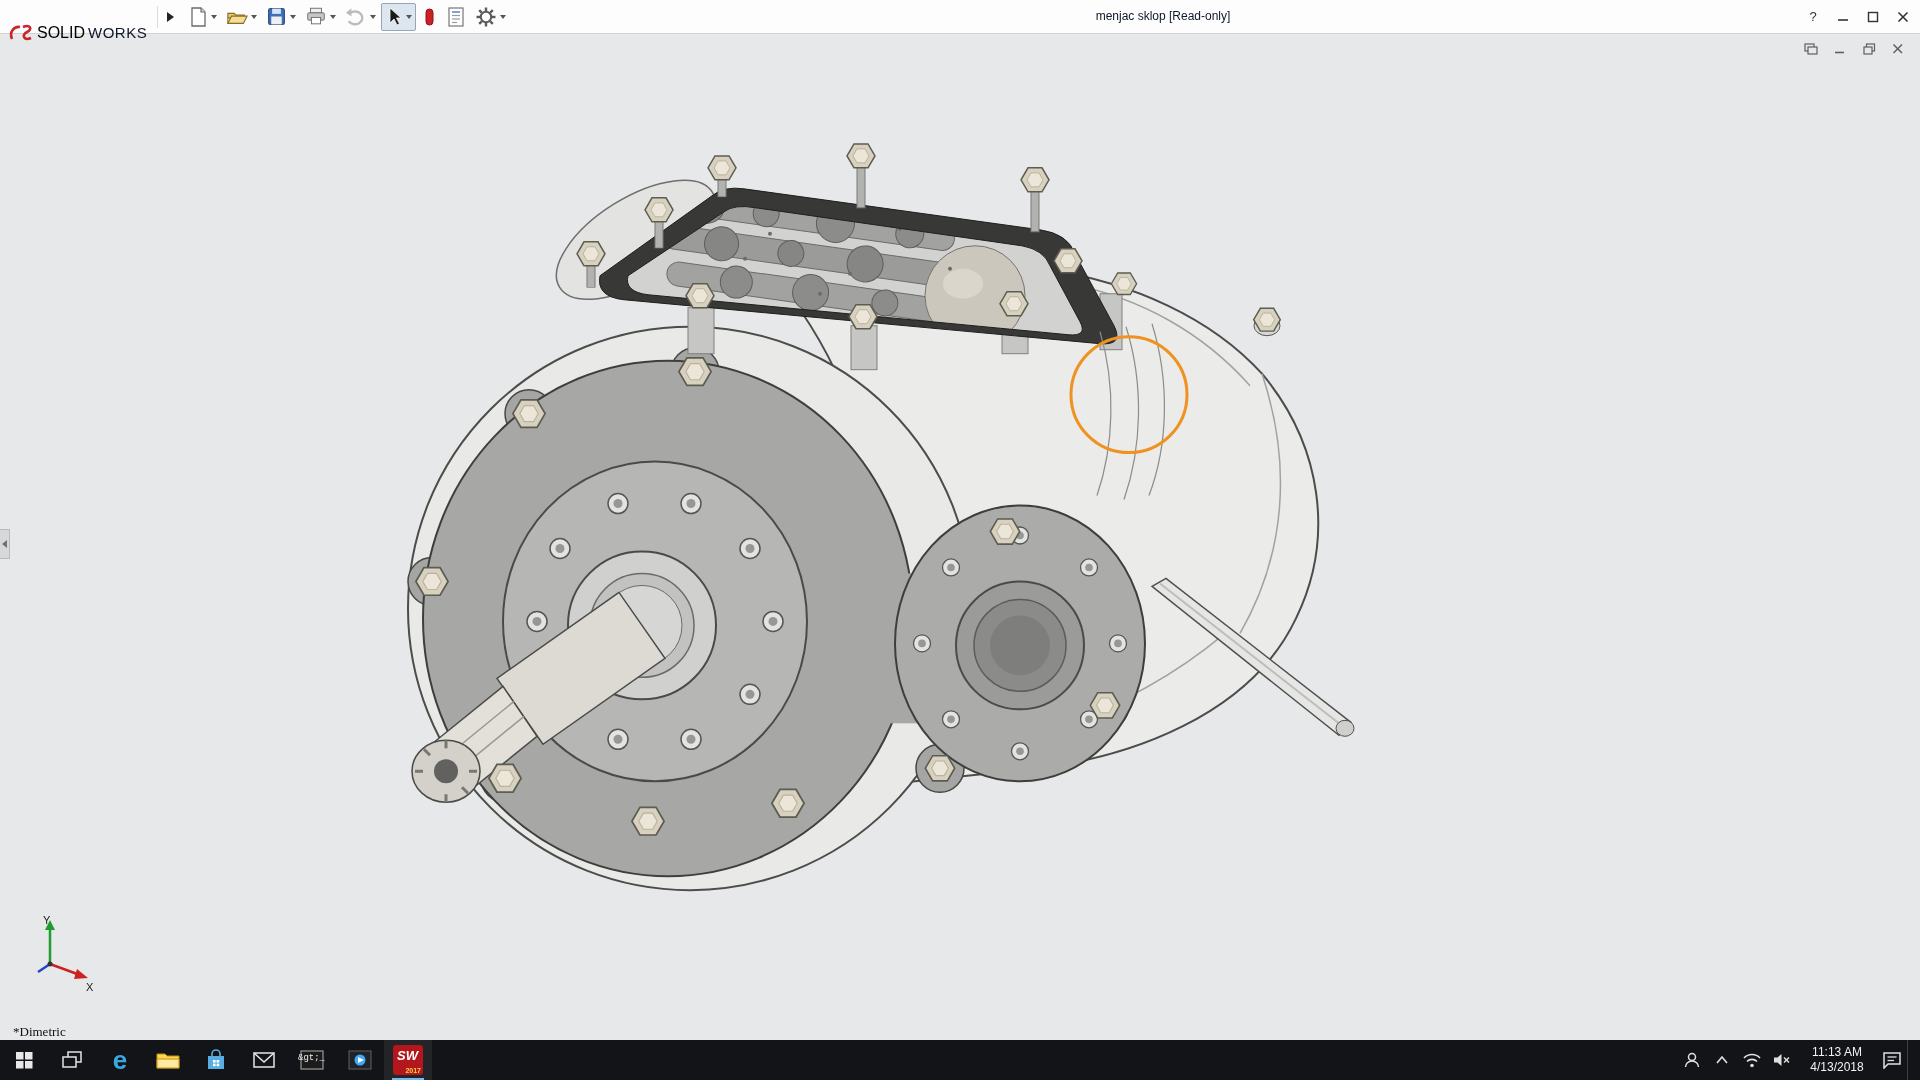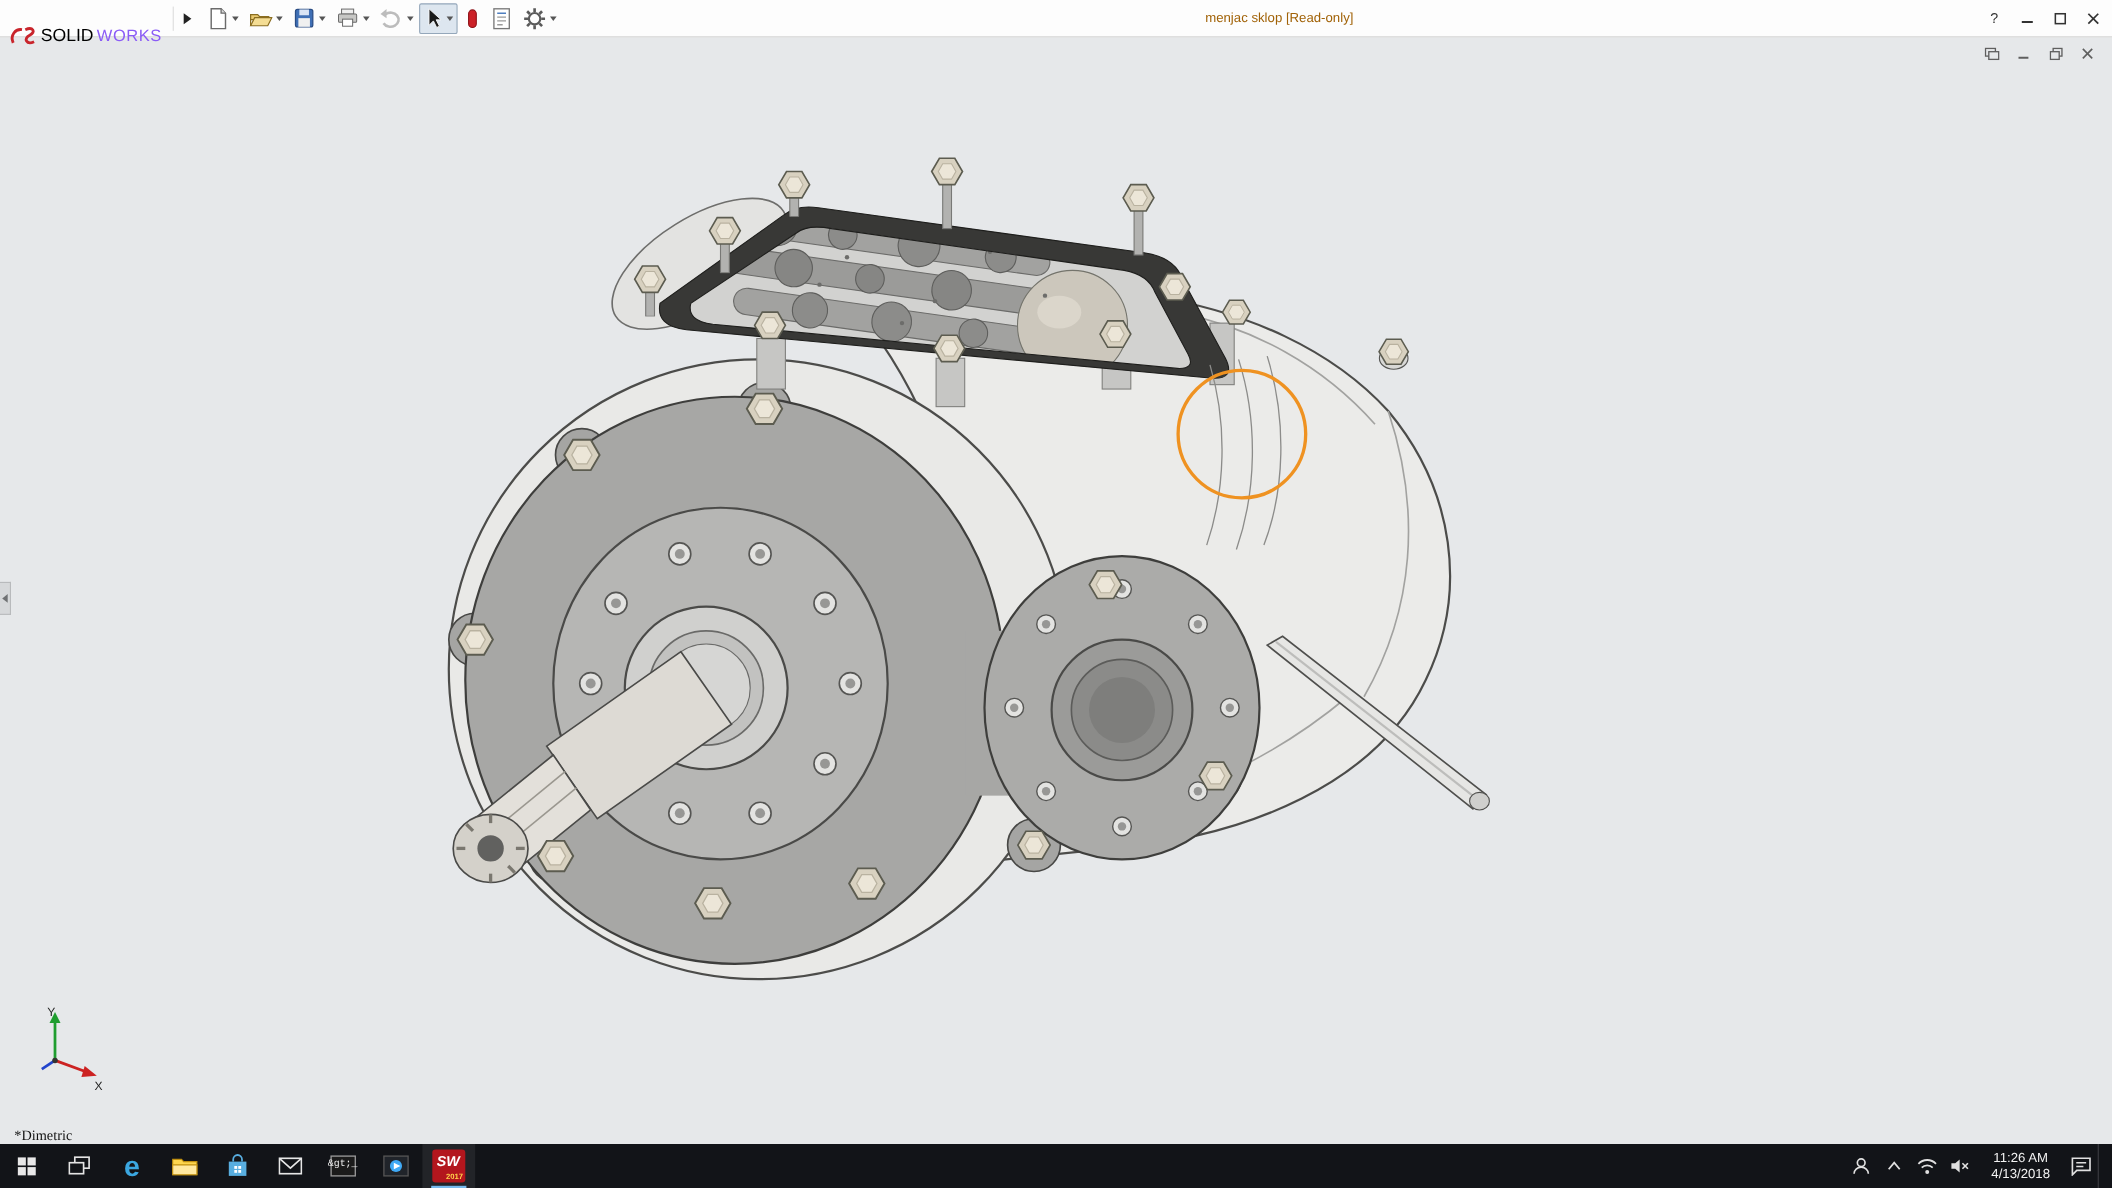--- a/index.html
+++ b/index.html
@@ -3,35 +3,35 @@
 <meta charset="utf-8">
 <style>
   html,body{margin:0;padding:0;width:1920px;height:1080px;overflow:hidden;
     font-family:"Liberation Sans",sans-serif;background:#e6e8ea;}
   .screen{position:relative;width:1920px;height:1080px;}
 
   
   .titlebar{position:absolute;top:0;left:0;right:0;height:33px;background:#fdfdfd;
     border-bottom:1px solid #d2d2d2;display:flex;align-items:center;z-index:20;}
   .brand{display:flex;align-items:center;gap:3px;padding:0 6px 0 8px;margin-top:32px;}
-  .brand .b-works{color:#8b5cf6;font-weight:normal;font-size:15px;letter-spacing:.5px;}
+  .brand .b-works{color:#0f172a;font-weight:normal;font-size:15px;letter-spacing:.5px;}
   .vsep{width:1px;height:22px;background:#dcdcdc;margin:0 4px;}
   .flyout-btn{width:16px;height:26px;border:none;background:transparent;display:flex;
     align-items:center;justify-content:center;padding:0;}
   .flyout-tri{width:0;height:0;border-top:5px solid transparent;border-bottom:5px solid transparent;
     border-left:7px solid #222;}
   .tools{display:flex;align-items:center;gap:1px;margin-left:6px;}
   .tbtn{height:28px;border:1px solid transparent;background:transparent;display:flex;
     align-items:center;padding:0 3px;border-radius:2px;}
   .tbtn svg{display:block;}
   .tbtn.pressed{background:#dde6ef;border-color:#94a7ba;}
   .caret{width:0;height:0;border-left:3.5px solid transparent;border-right:3.5px solid transparent;
     border-top:4px solid #555;margin-left:3px;}
   .vp-title{position:absolute;left:1163px;top:0;transform:translateX(-50%);height:33px;
-    line-height:33px;font-size:12px;color:#a16207;white-space:nowrap;}
+    line-height:33px;font-size:12px;color:#0f172a;white-space:nowrap;}
   .winctrls{position:absolute;right:2px;top:0;height:33px;display:flex;align-items:stretch;}
   .wbtn{width:30px;border:none;background:transparent;color:#333;font-size:13px;
     display:flex;align-items:center;justify-content:center;padding:0;}
   .wbtn svg{display:block;}
 
   
   .viewport{position:absolute;top:34px;bottom:40px;left:0;right:0;background:#e6e8ea;overflow:hidden;}
   .model{position:absolute;inset:0;width:100%;height:100%;}
   .docctrls{position:absolute;top:8px;right:14px;display:flex;gap:13px;z-index:5;}
   .dbtn{width:16px;height:14px;border:none;background:transparent;padding:0;display:flex;
@@ -517,21 +517,21 @@
         </svg>
       </button>
       <button class="tk-btn">
         <svg width="20" height="16">
           <polygon points="2,5.5 5.5,5.5 9.5,2 9.5,14 5.5,10.5 2,10.5" fill="#e0e0e0"></polygon>
           <line x1="12" y1="5.5" x2="17" y2="10.5" stroke="#e0e0e0" stroke-width="1.5"></line>
           <line x1="17" y1="5.5" x2="12" y2="10.5" stroke="#e0e0e0" stroke-width="1.5"></line>
         </svg>
       </button>
       <button class="clock">
-        <span>11:26 AM</span>
+        <span>11:13 AM</span>
         <span>4/13/2018</span>
       </button>
       <button class="tk-btn">
         <svg width="20" height="18">
           <path d="M2 2 h16 v11 h-12 l-4 4 z" fill="none" stroke="#e0e0e0" stroke-width="1.5"></path>
           <line x1="5.5" y1="6" x2="14.5" y2="6" stroke="#e0e0e0" stroke-width="1.3"></line>
           <line x1="5.5" y1="9.5" x2="12" y2="9.5" stroke="#e0e0e0" stroke-width="1.3"></line>
         </svg>
       </button>
       <button class="show-desktop"></button>

